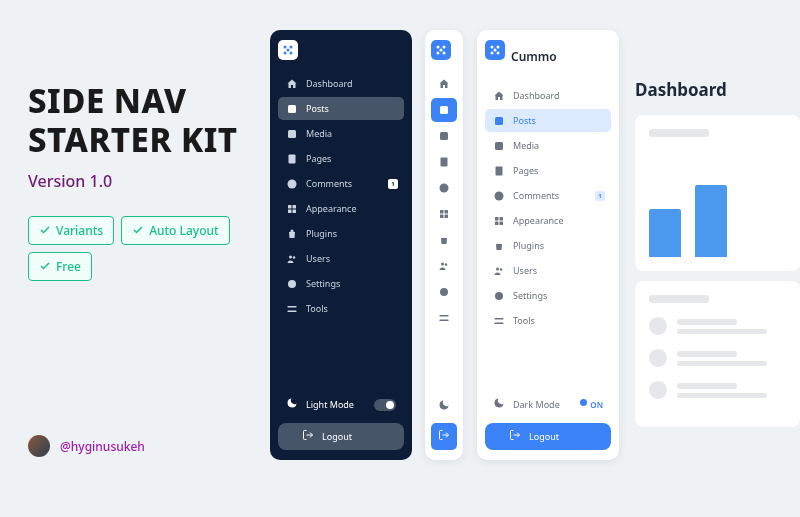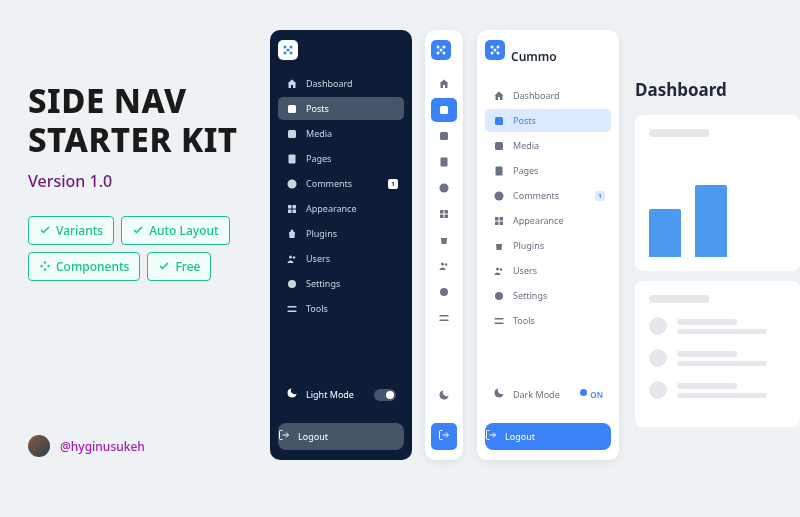--- a/index.html
+++ b/index.html
@@ -35,29 +35,29 @@
 .light .item.active{background:#dbeafe;color:#3b82f6}
 .compact .item{justify-content:center;padding:6px 4px}
 .compact .item.active{background:#3b82f6;color:#fff;border-radius:5px}
 .compact .item .ico{color:#6b7280}
 .compact .item.active .ico{color:#fff}
 
 .badge{position:absolute;right:6px;width:10px;height:10px;border-radius:2px;display:flex;align-items:center;justify-content:center;font-size:6px;font-weight:700}
 .dark .badge{background:#fff;color:#0e1d37}
 .light .badge{background:#dbeafe;color:#3b82f6}
 
-.footer{margin-top:auto;display:flex;flex-direction:column;gap:16px}
+.footer{margin-top:auto;display:flex;flex-direction:column;gap:6px}
 .mode{display:flex;align-items:center;gap:8px;padding:5px 8px;font-size:9px}
 .toggle{margin-left:auto;width:22px;height:12px;border-radius:6px;position:relative}
 .dark .toggle{background:#475569}
 .dark .toggle::after{content:'';position:absolute;right:2px;top:2px;width:8px;height:8px;border-radius:50%;background:#fff}
 .light .toggle{display:flex;align-items:flex-start;gap:3px;background:none;width:auto}
 .light .toggle-dot{width:7px;height:7px;border-radius:50%;background:#3b82f6}
 .light .toggle-txt{font-size:8px;color:#3b82f6;font-weight:600}
-.logout{display:flex;align-items:center;gap:8px;padding:6px 0;border-radius:8px;font-size:9px;cursor:pointer}
+.logout{display:flex;align-items:center;gap:8px;padding:6px 24px;border-radius:8px;font-size:9px;cursor:pointer}
 .dark .logout{background:#475569;color:#fff}
 .light .logout{background:#3b82f6;color:#fff}
 .compact .logout{background:#3b82f6;color:#fff;justify-content:center;border-radius:5px;padding:6px 4px}
 
 .dash h2{font-size:17px;font-weight:700;color:#1f2937;margin-top:48px;margin-bottom:14px}
 .card{background:#fff;border-radius:8px;padding:14px;margin-bottom:10px}
 .skel{background:#e5e7eb;border-radius:3px}
 .sk1{width:60px;height:8px;margin-bottom:14px}
 .chart{display:flex;align-items:flex-end;gap:14px;height:100px;margin-top:20px}
 .bar{background:#4c9aef;border-radius:2px 2px 0 0}
@@ -85,26 +85,20 @@
         </svg>
         <span>Variants</span>
       </span>
     <span class="tag">
         <svg viewBox="0 0 24 24" fill="none" stroke="currentColor" stroke-width="3">
           <path d="M20 6L9 17l-5-5"></path>
         </svg>
         <span>Auto Layout</span>
       </span>
     <span class="tag">
-        <svg viewBox="0 0 24 24" fill="currentColor">
-          <path d="M12 2l3 3-3 3-3-3z M12 16l3 3-3 3-3-3z M5 9l3 3-3 3-3-3z M19 9l3 3-3 3-3-3z"></path>
-        </svg>
-        <span>Components</span>
-      </span>
-    <span class="tag">
         <svg viewBox="0 0 24 24" fill="none" stroke="currentColor" stroke-width="3">
           <path d="M20 6L9 17l-5-5"></path>
         </svg>
         <span>Free</span>
       </span>
   </div>
 </div>
 
 <div class="author">
   <div class="avatar"></div>

